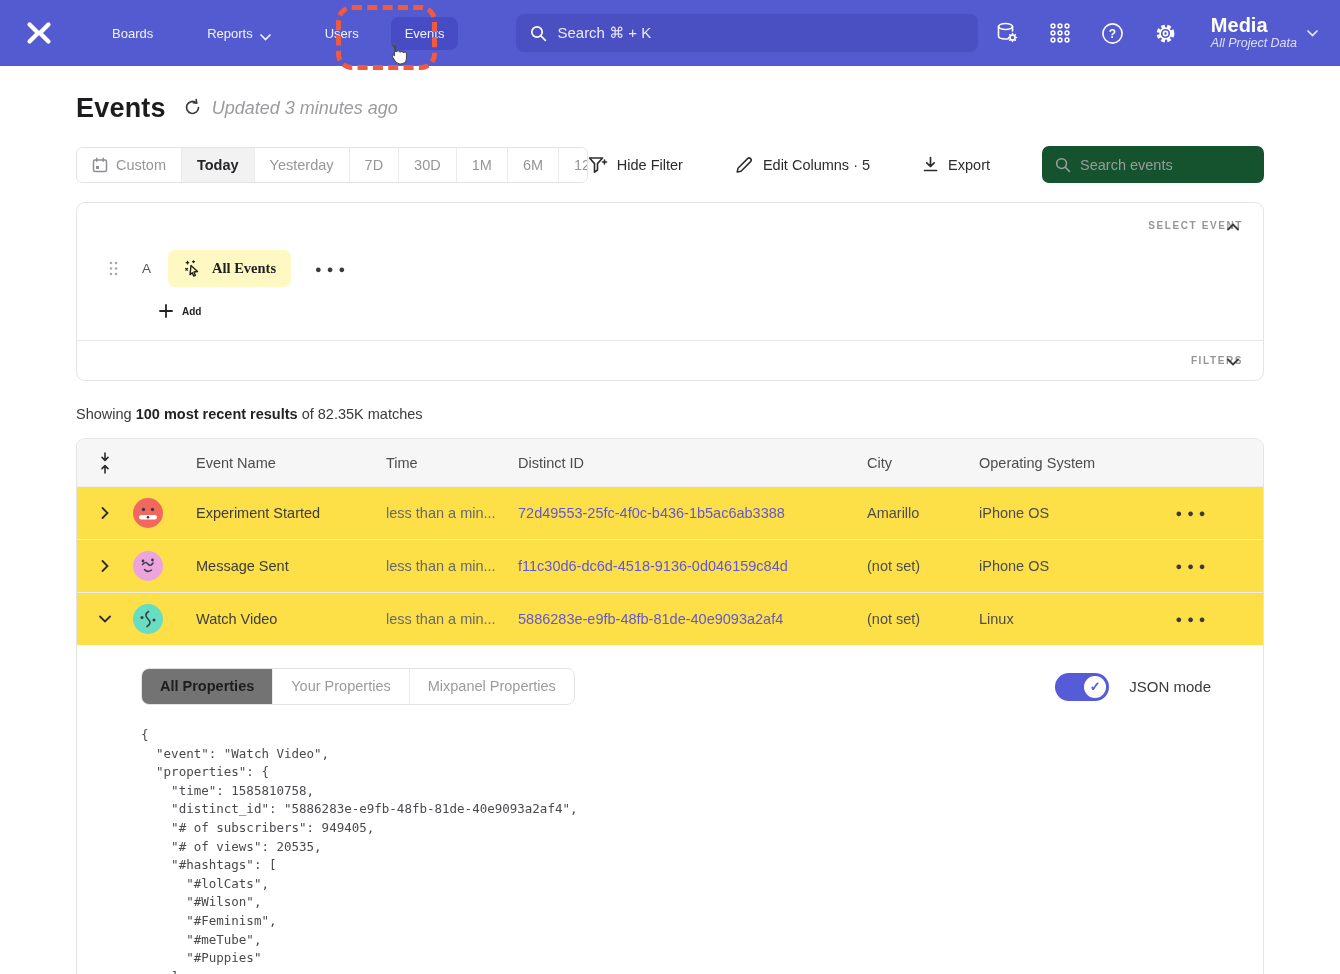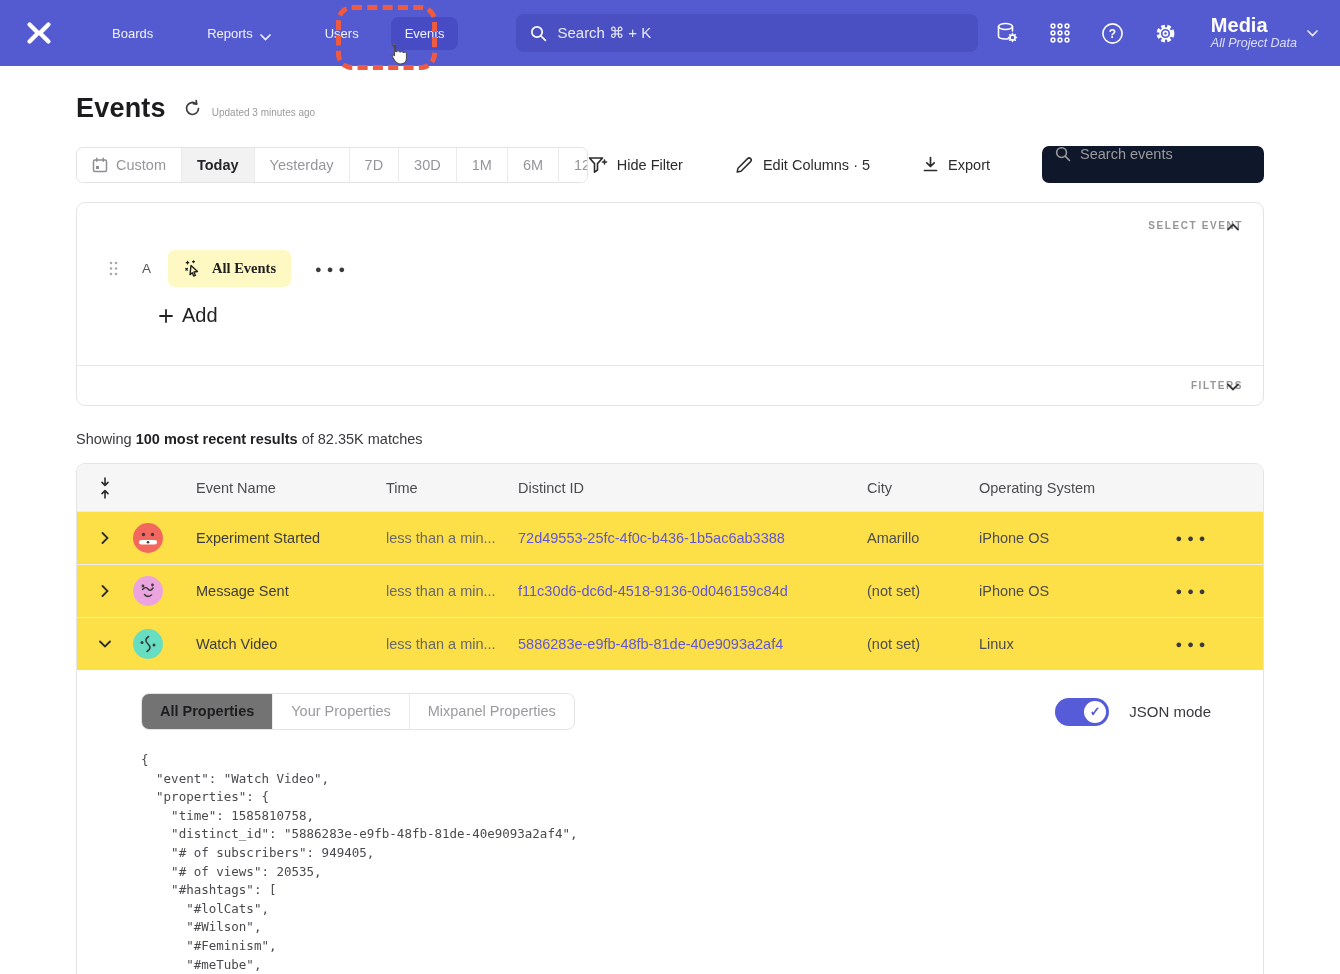--- a/index.html
+++ b/index.html
@@ -21,42 +21,42 @@
   .project-sub { color:rgba(255,255,255,.8); font-size:12.5px; line-height:16px;font-style:italic; }
 
   
   .annotation-box { position:absolute; left:336px; top:5px; width:101px; height:65px; border:5px dashed #f05a3e; border-radius:16px; pointer-events:none; z-index:9; }
   .annotation-cursor { position:absolute; left:388px; top:44px; z-index:10; pointer-events:none; }
 
   
   .main { padding:0 76px; }
   .title-row { display:flex; align-items:center; margin-top:27px; gap:17px; }
   .page-title { font-size:27px; font-weight:700; color:#1c1c1e; letter-spacing:.2px; }
-  .updated { display:flex; align-items:flex-end; gap:10px; color:#9b9b9f; font-size:10px; }
+  .updated { display:flex; align-items:flex-start; gap:10px; color:#9b9b9f; font-size:18px;font-style:italic; }
 
   .controls-row { display:flex; justify-content:space-between; align-items:center; margin-top:22px; }
   .segmented { display:flex; border:1px solid #e3e3e6; border-radius:7px; overflow:hidden; }
   .seg-btn { display:flex; align-items:center; gap:8px; height:34px; padding:0 15px; font-size:14.5px; color:#96969a; background:#fff; cursor:pointer; border-left:1px solid #ebebed; white-space:nowrap; }
   .seg-btn:first-child { border-left:none; }
   .seg-btn.selected { background:#f2f2f3; color:#26262a; font-weight:700; }
   .controls-right { display:flex; align-items:center; gap:52px; }
   .tool-btn { display:flex; align-items:center; gap:9px; font-size:14.5px; font-weight:500; color:#2c2c2e; cursor:pointer; white-space:nowrap; }
-  .events-search { width:222px; height:37px; background:#0f172a; border-radius:7px; display:flex; align-items:flex-start; gap:9px; padding:0 13px; color:#9b9b9f; font-size:14.5px; cursor:text; }
+  .events-search { width:222px; height:37px; background:#14532d; border-radius:7px; display:flex; align-items:center; gap:9px; padding:0 13px; color:#9b9b9f; font-size:14.5px; cursor:text; }
 
   
   .query-card { margin-top:19px; border:1px solid #e4e4e7; border-radius:9px; }
   .qc-section { position:relative; padding:17px 20px 22px 20px; }
   .qc-label { font-size:10px; font-weight:700; letter-spacing:1.6px; color:#96969a;text-align:right; }
   .qc-chevron { position:absolute; right:18px; top:12px; width:24px; height:24px; display:flex; align-items:center; justify-content:center; cursor:pointer; }
   .event-row { display:flex; align-items:center; margin-top:19px; }
   .drag-handle { margin-left:12px; cursor:grab; display:flex; }
   .row-letter { margin-left:24px; width:26px; font-size:13.5px; color:#55555a; }
   .event-pill { display:flex; align-items:center; gap:9px; height:37px; padding:0 15px; background:#fef9c3; border-radius:7px; font-size:14.5px; font-weight:700; color:#1f1f22; cursor:pointer;font-family:Liberation Serif, serif; }
   .more-btn { margin-left:18px; font-size:11px; letter-spacing:1px; color:#3a3a3e; font-weight:700; cursor:pointer; padding:6px; }
-  .add-btn { display:flex; align-items:center; gap:9px; margin:17px 0 16px 62px; font-size:20px; font-weight:400; color:#232326; cursor:pointer; width:fit-content; }
+  .add-btn { display:flex; align-items:center; gap:9px; margin:17px 0 0 62px; font-size:10px; font-weight:700; color:#232326; cursor:pointer; width:fit-content; }
   .qc-divider { border-top:1px solid #e7e7ea; }
   .filters-section { position:relative; padding:14px 20px; }
   .filters-section .qc-chevron { top:9px; }
 
   .summary { margin-top:25px; font-size:14.5px; color:#3a3a3e; }
   .summary b { font-weight:700; color:#232326; }
 
   
   .table-card { margin-top:16px; border:1px solid #e4e4e7; border-radius:9px; overflow:hidden; }
   .tr { display:grid; grid-template-columns:56px 63px 190px 132px 349px 112px 140px 1fr; align-items:center; }

